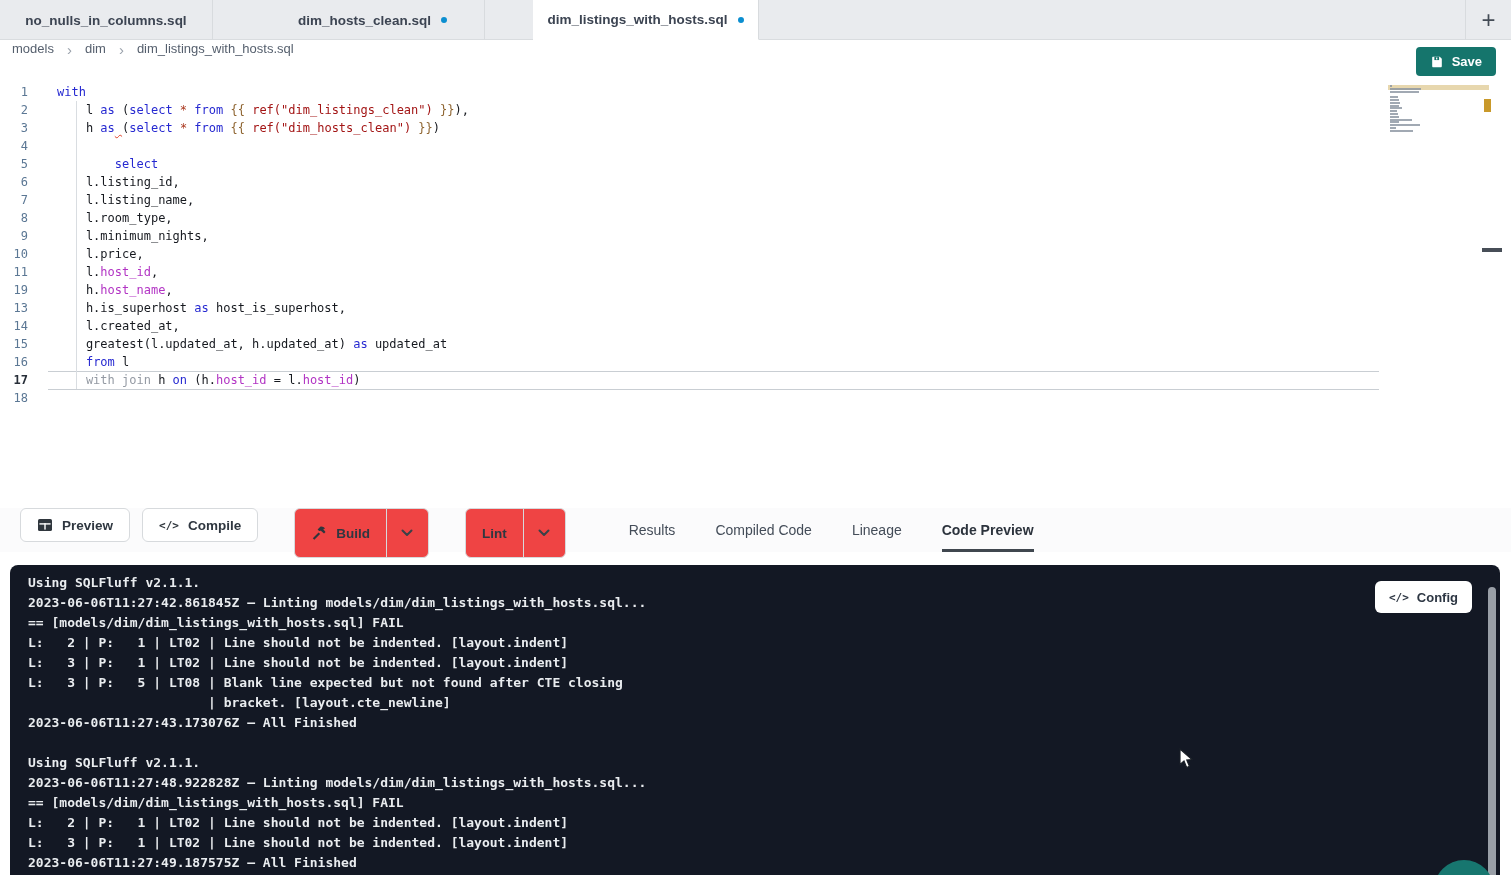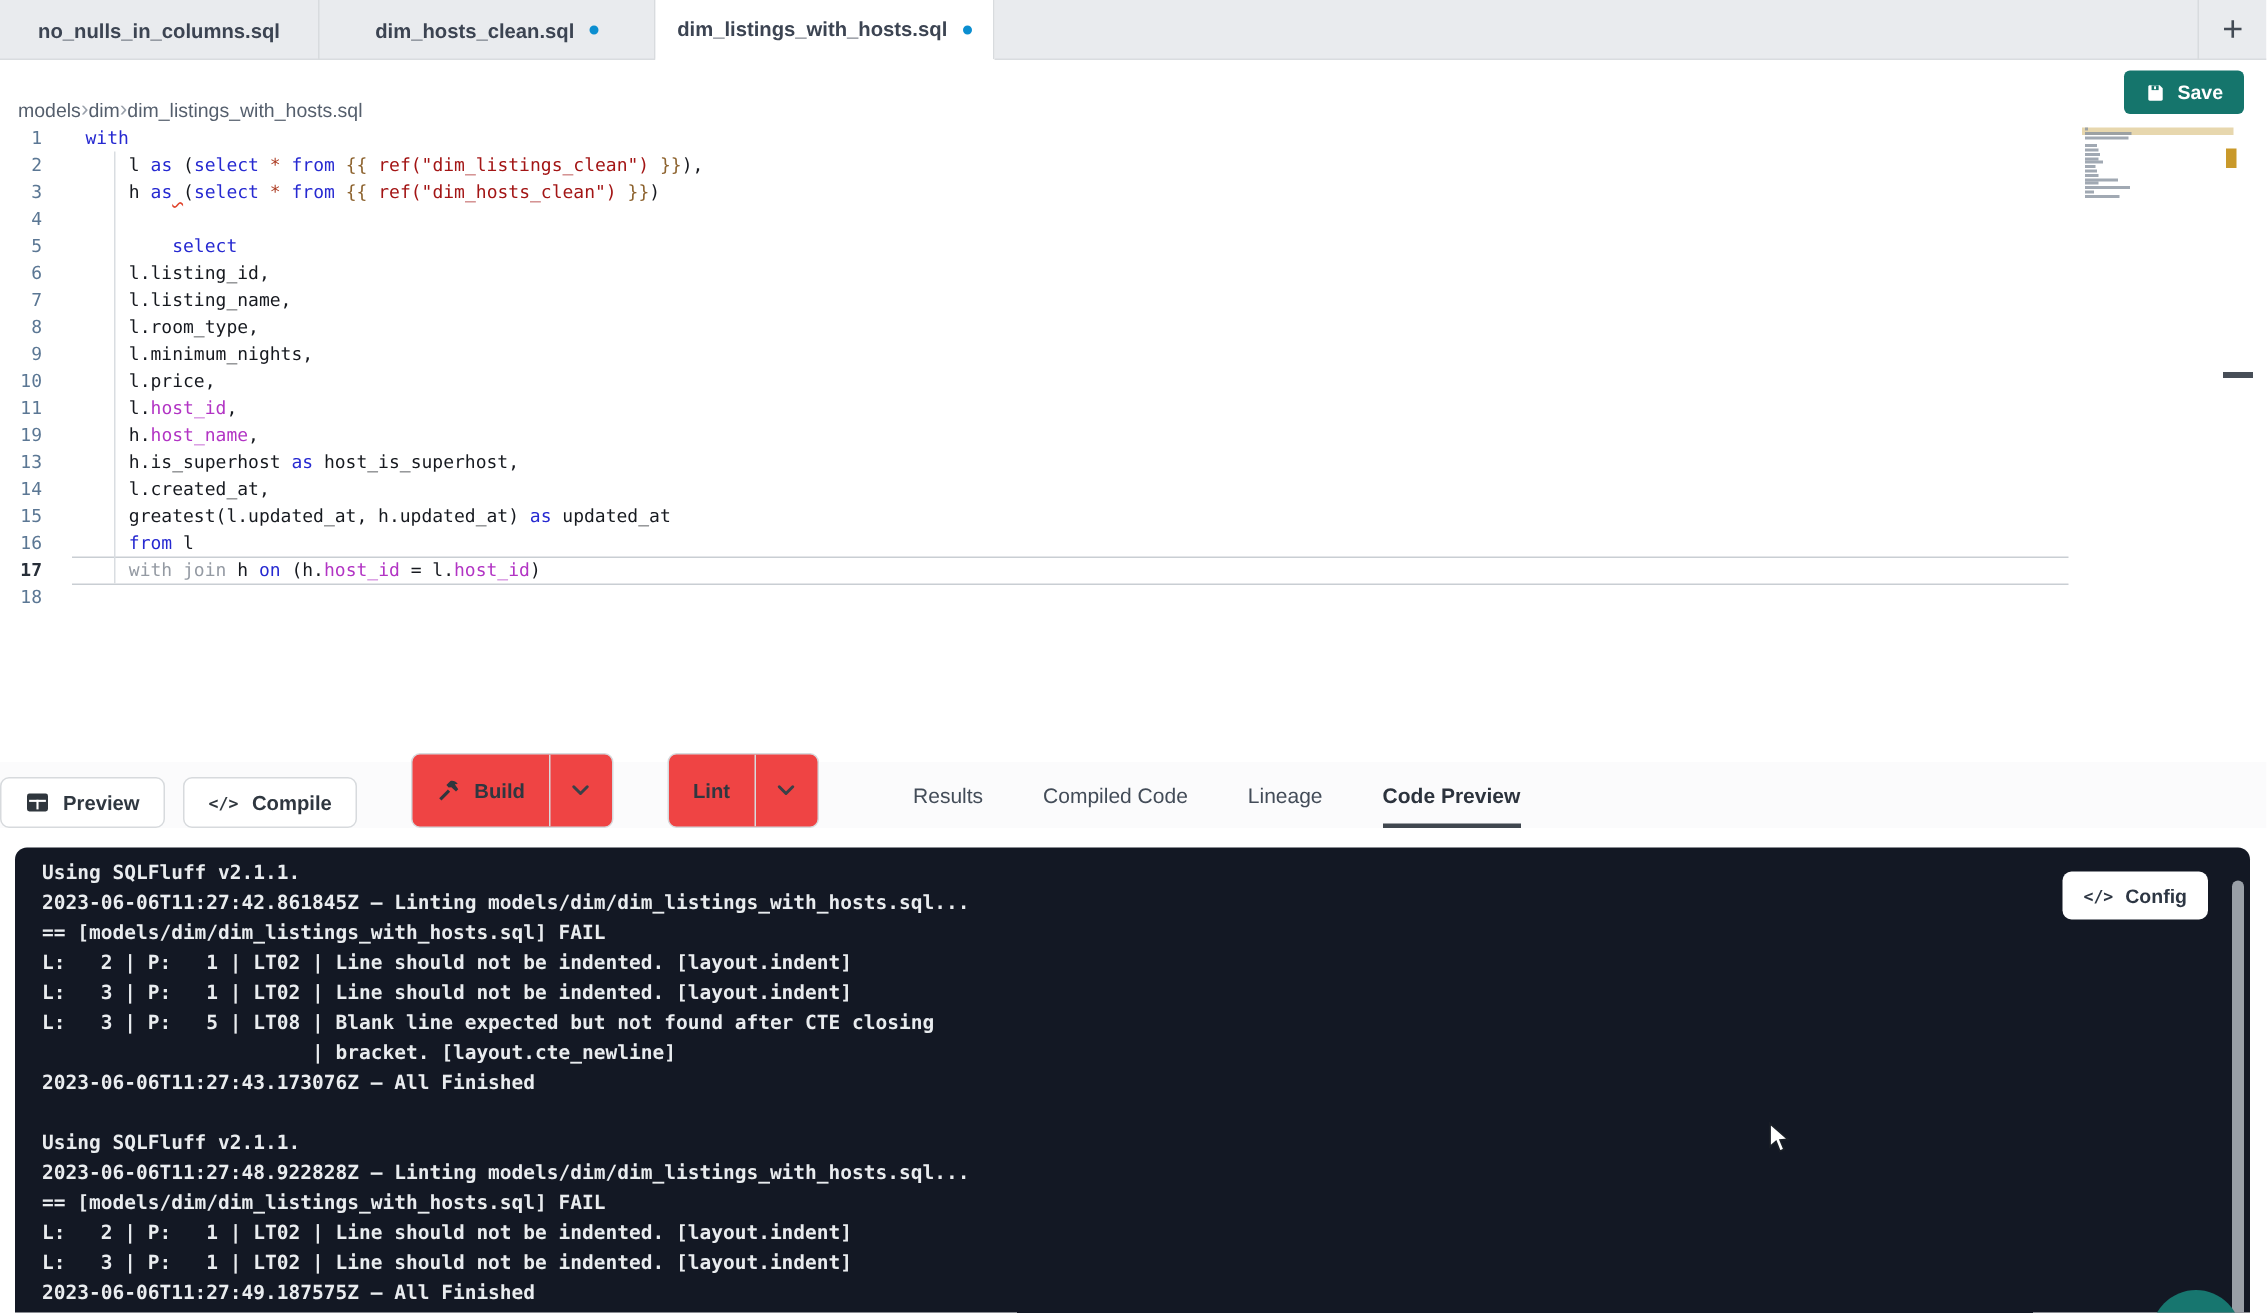--- a/index.html
+++ b/index.html
@@ -19,21 +19,21 @@
   .dot { width:6px; height:6px; border:3.5px solid #0b8ed0; border-radius:50%;
     background:#fff; flex:0 0 auto; }
   .tabbar-spacer { flex:1; }
   .tabbar-divider { width:1px; height:40px; background:#d8dbde; }
   .newtab { width:45px; height:40px; display:flex; align-items:center;
     justify-content:center; font-size:24px; font-weight:500; color:#434b55; cursor:pointer; }
 
   
   .crumbrow { position:absolute; left:0; top:41px; width:1511px; height:40px; background:#fff; }
   .crumbs { position:absolute; left:12px; top:0; height:40px; display:flex;
-    align-items:flex-end; gap:0; font-size:13px; color:#555f6d; }
+    align-items:flex-start; gap:13px; font-size:13px; color:#555f6d; }
   .crumb-sep { color:#9aa1ab; font-size:15px; }
   .save-btn { position:absolute; right:15px; top:6px; height:29px; padding:0 14px;
     background:#15756c; color:#fff; border:none; border-radius:4px; font-size:13px;
     font-weight:700; display:flex; align-items:center; gap:8px; cursor:pointer;
     font-family:"Liberation Sans", sans-serif; }
 
   
   .editor { position:absolute; left:0; top:81px; width:1511px; height:427px;
     background:#fff; font-family:"DejaVu Sans Mono", monospace; font-size:12px; }
   .gutter { position:absolute; left:0; top:2px; width:44px; }
@@ -55,21 +55,21 @@
   .mm-highlight { position:absolute; left:0; top:1px; width:101px; height:5px;
     background:#e7d7ae; }
   .mm-bar { position:absolute; left:2px; height:2px; background:#8a93a0; opacity:.8; }
   .ruler-anno { position:absolute; left:1484px; top:18px; width:7px; height:13px;
     background:#c9992a; }
   .ruler-cursor { position:absolute; left:1482px; top:167px; width:20px; height:4px;
     background:#474e57; }
 
   
   .toolbar { position:absolute; left:0; top:508px; width:1511px; height:44px;
-    background:#fbfbfc; display:flex; align-items:flex-end; padding-left:0; }
+    background:#fbfbfc; display:flex; align-items:flex-start; padding-left:20px; }
   .btn { height:34px; background:#fff; border:1px solid #d7dadd; border-radius:6px;
     display:flex; align-items:center; gap:9px; padding:0 16px; font-size:13.5px;
     font-weight:600; color:#2f3740; cursor:pointer; margin-right:12px;
     font-family:"Liberation Sans", sans-serif; }
   .splitbtn { height:50px; display:flex; margin-right:12px; border:1px solid #d7dadd;
     border-radius:6px; background:#ef4444; overflow:hidden;margin-left:24px; }
   .splitbtn .main { display:flex; align-items:center; gap:9px; padding:0 16px;
     font-size:13.5px; font-weight:600; color:#2f3740; cursor:pointer; }
   .splitbtn .caret { display:flex; align-items:center; justify-content:center;
     width:42px; border-left:1px solid #d7dadd; cursor:pointer; }
@@ -96,21 +96,21 @@
     border-radius:50%; background:#17766f; cursor:pointer; }
   .cursor { position:absolute; left:1176px; top:748px; pointer-events:none; }
   svg.icn { display:block; }
 </style>
 </head>
 <body>
 
 <div class="app">
 
   <div class="tabbar">
-    <div style="display:flex;" id="tabs-holder">
+    <div style="display:flex;gap:48px;" id="tabs-holder">
         <div class="tab">
           <span>no_nulls_in_columns.sql</span>
         </div>
         <div class="tab">
           <span>dim_hosts_clean.sql</span>
           <span class="dot"></span>
         </div>
         <div class="tab active">
           <span>dim_listings_with_hosts.sql</span>
           <span class="dot"></span>

